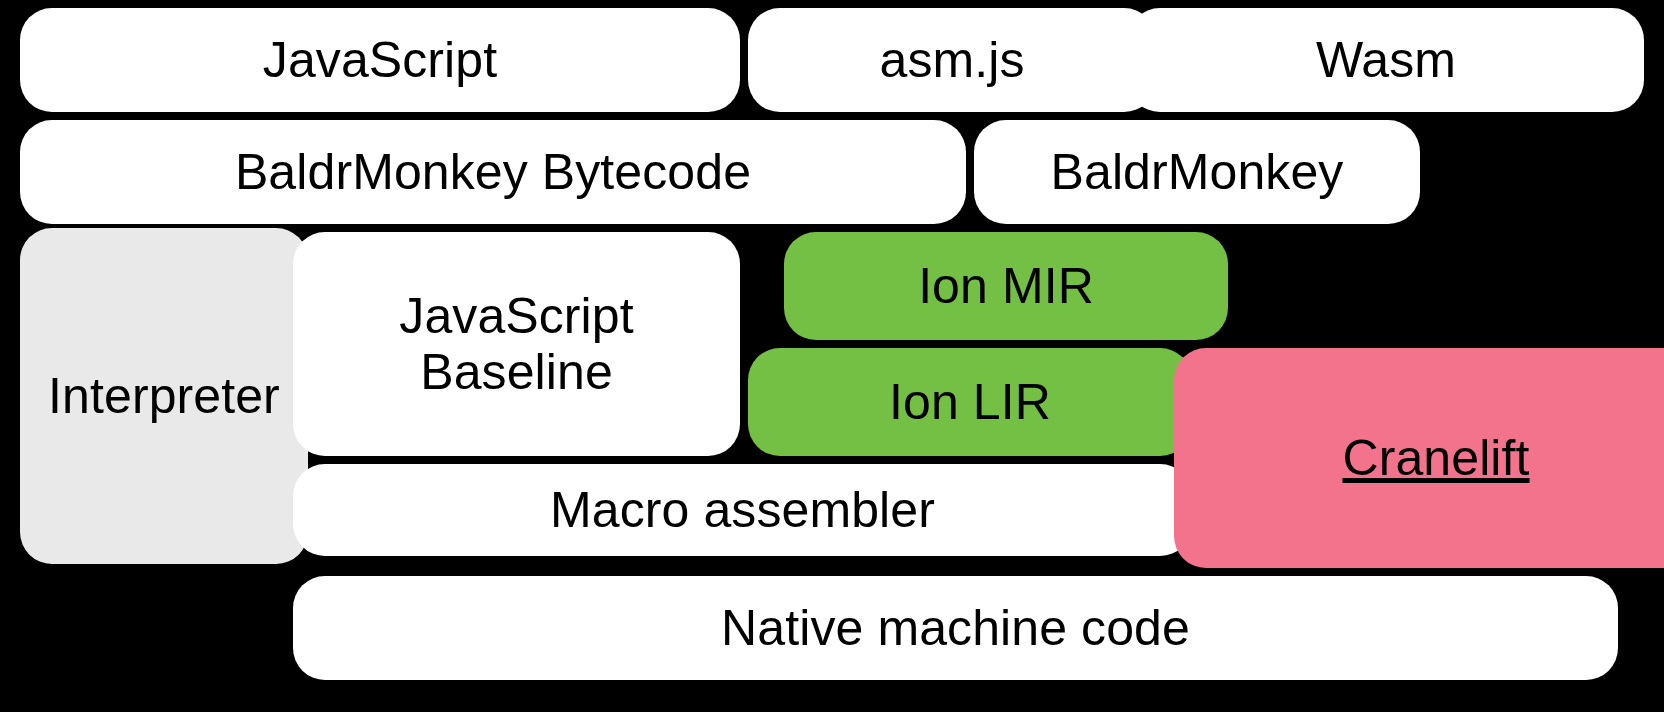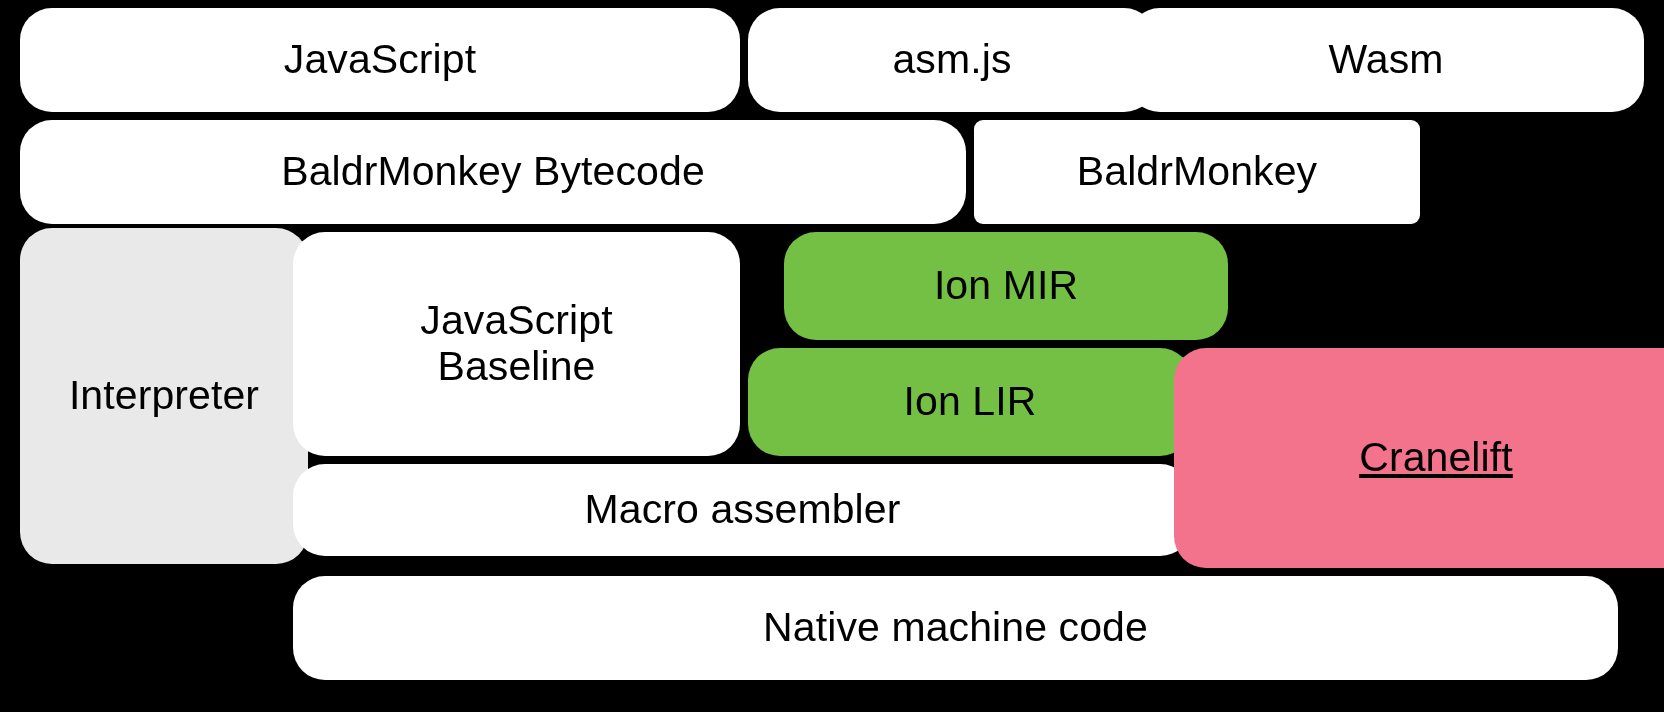--- a/index.html
+++ b/index.html
@@ -23,39 +23,39 @@
     position: absolute;
     box-sizing: border-box;
     border-radius: 32px;
     background: #ffffff;
     color: #000000;
     display: flex;
     align-items: center;
     justify-content: center;
     text-align: center;
     font-family: "Liberation Sans", sans-serif;
-    font-size: 41px;
+    font-size: 50px;
     line-height: 1.12;
     font-weight: 400;
     letter-spacing: 0.1px;
     white-space: pre-line;
     user-select: none;
   }
   .node.gray   { background: #e9e9e9; }
   .node.green  { background: #74c044; }
   .node.pink   { background: #f4738c; }
 
   
   #n-javascript   { left: 20px;   top: 8px;   width: 720px;  height: 104px; }
   #n-asmjs        { left: 748px;  top: 8px;   width: 408px;  height: 104px; }
   #n-wasm         { left: 1128px; top: 8px;   width: 516px;  height: 104px; }
 
   
   #n-jsbytecode   { left: 20px;   top: 120px; width: 946px;  height: 104px; }
-  #n-baldrmonkey  { left: 974px;  top: 120px; width: 446px;  height: 104px; border-radius: 9px; }
+  #n-baldrmonkey  { left: 974px;  top: 120px; width: 446px;  height: 104px; }
 
   
   #n-interpreter  { left: 20px;   top: 228px; width: 288px;  height: 336px; }
   #n-jsbaseline   { left: 293px;  top: 232px; width: 447px;  height: 224px; }
   #n-ionmir       { left: 784px;  top: 232px; width: 444px;  height: 108px; }
   #n-ionlir       { left: 748px;  top: 348px; width: 444px;  height: 108px; }
   #n-macroasm     { left: 293px;  top: 464px; width: 899px;  height: 92px; }
   #n-cranelift    { left: 1174px; top: 348px; width: 524px;  height: 220px; text-decoration: underline; }
 
   

